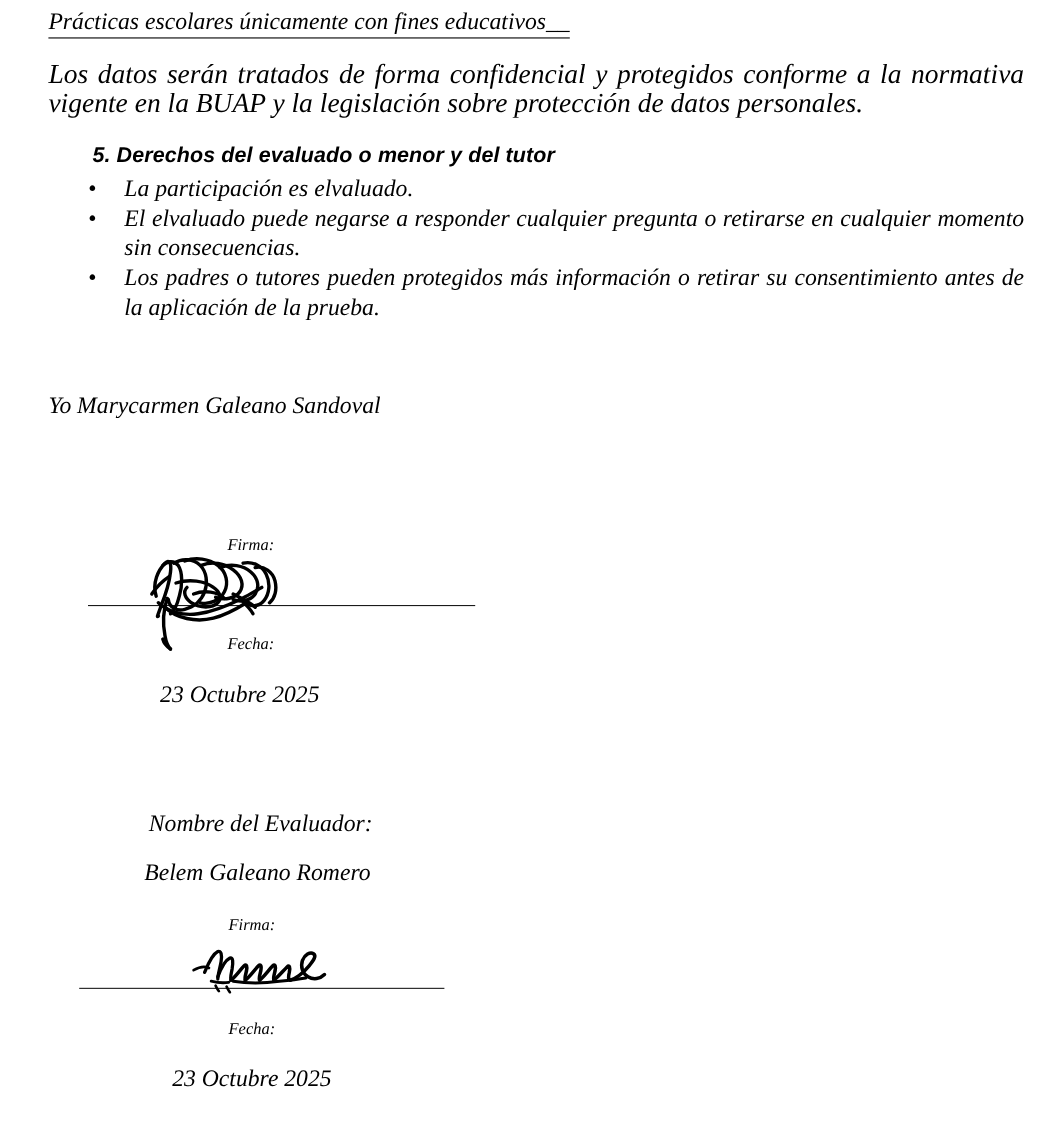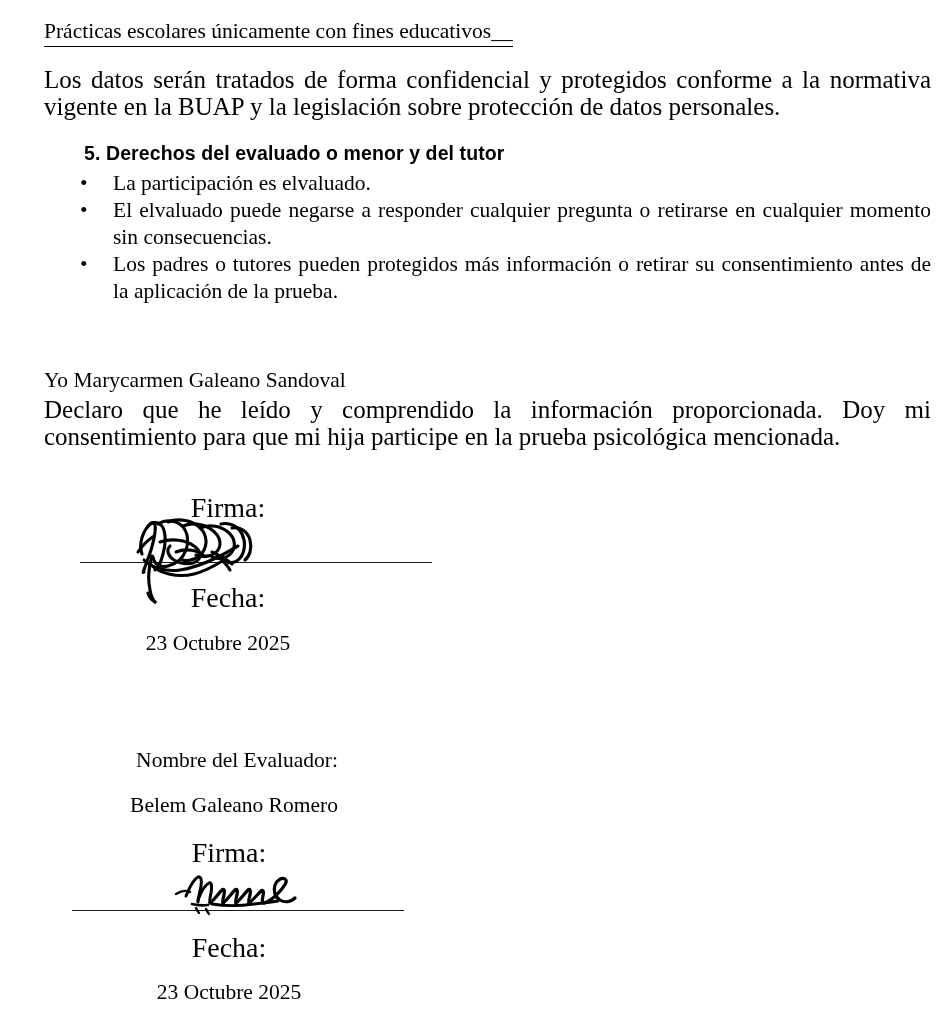--- a/index.html
+++ b/index.html
@@ -12,23 +12,24 @@
     height: 1030px;
     position: relative;
     overflow: hidden;
     font-family: "Liberation Serif", serif;
     color: #000000;
     -webkit-font-smoothing: antialiased;
   }
 
   .page {
     position: absolute;
-    left: 0; top: 12px;
+    left: 0; top: 0;
     width: 949px;
     height: 944px;
+    font-style: italic;
   }
 
   
   .underlined-line {
     position: absolute;
     left: 44px;
     top: 5px;
     font-size: 21.5px;
     line-height: 28px;
     white-space: nowrap;
@@ -102,21 +103,21 @@
     line-height: 27px;
     white-space: nowrap;
     margin-top: 15px;
   }
 
   
   .sig-block { position: absolute; }
 
   .sig-label {
     position: absolute;
-    font-size: 28px;
+    font-size: 15px;
     line-height: 26px;
     white-space: nowrap;
     text-align: left;
   }
 
   .sig-rule {
     position: absolute;
     height: 0;
     border-top: 1.3px solid #1a1a1a;
   }
@@ -167,21 +168,20 @@
     </li>
     <li class="bullet-item">
       <span class="dot">•</span>
       <span class="btext">Los padres o tutores pueden protegidos más información o retirar su consentimiento antes de la aplicación de la prueba.</span>
     </li>
   </ul>
 
 
   <div class="tutor-name-line">Yo Marycarmen Galeano Sandoval</div>
 
-  <div class="para p-declaro">Declaro que he leído y comprendido la información proporcionada. Doy mi consentimiento para que mi hija participe en la prueba psicológica mencionada.</div>
 
   <div class="sig-block">
 
     <div class="sig-label centerbox" style="left:228px; top:483px;">Firma:</div>
 
     <div class="sig-rule" style="left:80px; top:550px; width:352px;"></div>
 
     <svg class="sig-ink" style="left:128px; top:500px;" width="140" height="92" viewBox="0 0 140 92">
       <g fill="none" stroke="#000000" stroke-width="3.1" stroke-linecap="round" stroke-linejoin="round">
         <path d="M14,42 C10,30 16,18 22,12 C26,8 28,12 27,20 C26,30 22,42 18,52 C16,58 14,62 16,60"></path>

